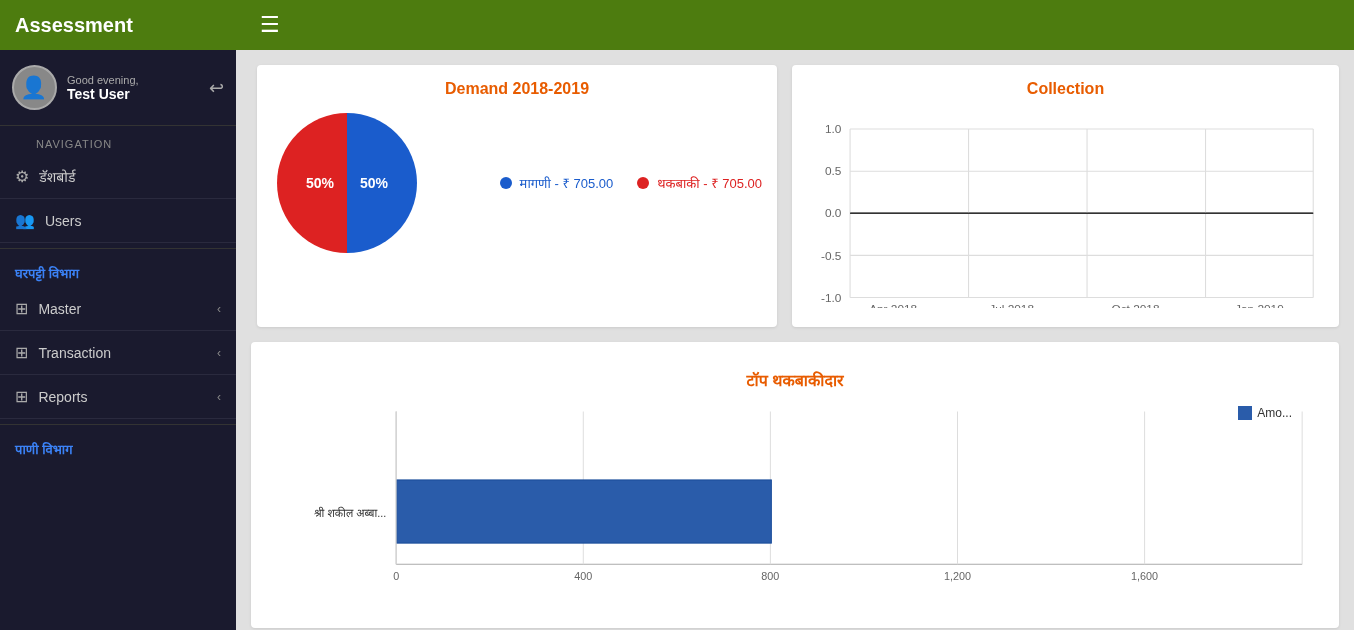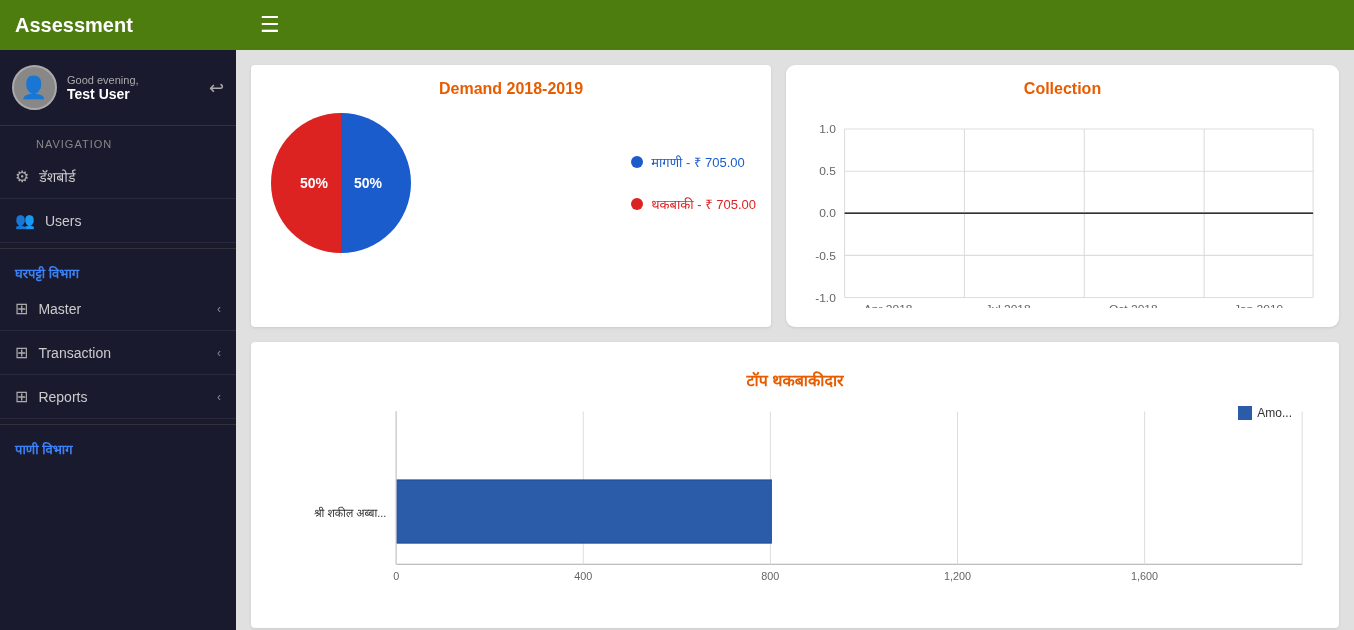--- a/index.html
+++ b/index.html
@@ -143,25 +143,25 @@
 
     .card {
       background: white;
       border-radius: 4px;
       padding: 15px;
       box-shadow: 0 1px 3px rgba(0,0,0,0.1);
     }
 
     .demand-card {
       flex: 0 0 520px;
+      margin-left: 6px;
     }
 
     .collection-card {
       flex: 1;
-      border-radius: 9px;
     }
 
     .card-title {
       color: #e85c00;
       font-size: 16px;
       font-weight: bold;
       text-align: center;
       margin-bottom: 10px;
     }
 
@@ -173,21 +173,21 @@
     }
 
     .pie-container {
       position: relative;
       width: 150px;
       height: 150px;
     }
 
     .pie-legend {
       display: flex;
-      flex-direction: column;
+      flex-direction: row;
       gap: 24px;
       margin-left: 20px;
     }
 
     .legend-item {
       display: flex;
       align-items: center;
       font-size: 13px;
     }
     .legend-dot {

